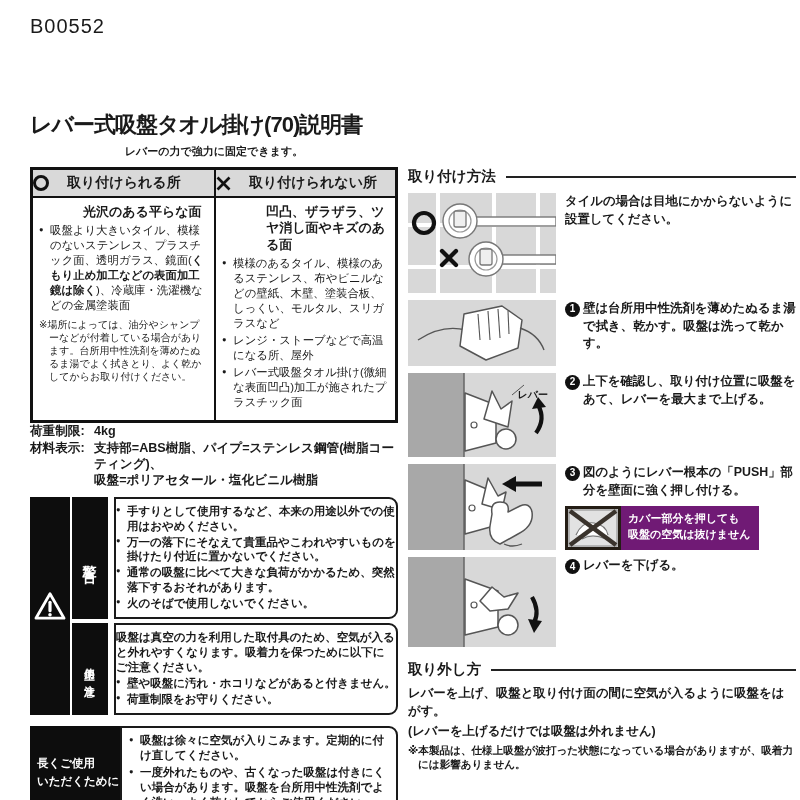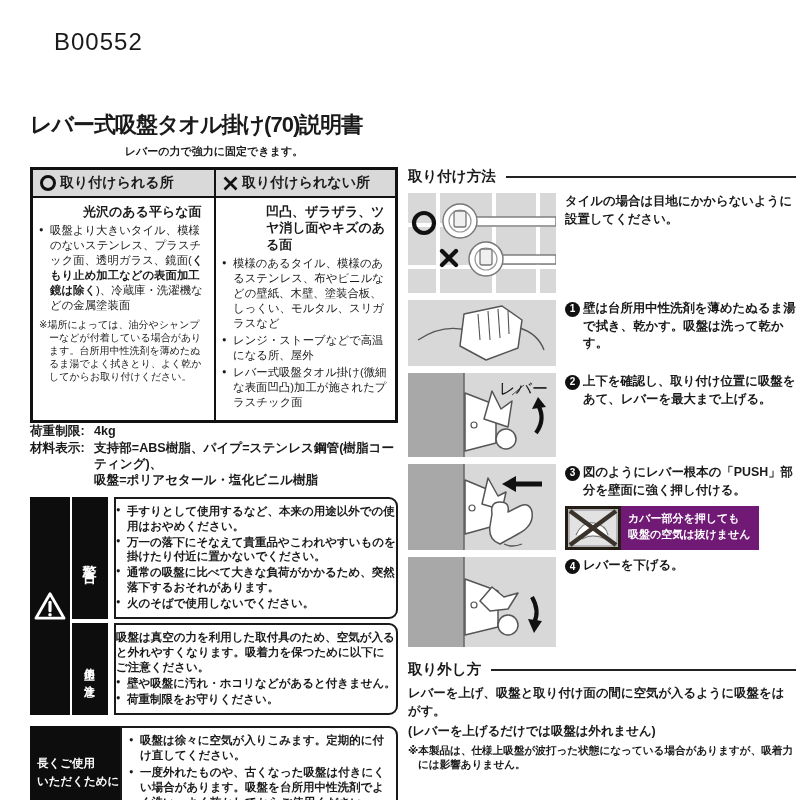--- a/index.html
+++ b/index.html
@@ -4,32 +4,32 @@
 <style>
   * { margin:0; padding:0; box-sizing:border-box; }
   html,body { background:#fff; }
   body {
     width:800px; height:800px; position:relative;
     font-family:"Liberation Sans","DejaVu Sans",sans-serif;
     color:#1a1a1a; overflow:hidden;
   }
   .page { position:absolute; inset:0; background:#fff; }
 
-  .product-code { position:absolute; left:30px; top:28px; font-size:24px; letter-spacing:1px;margin-left:24px; }
+  .product-code { position:absolute; left:30px; top:15px; font-size:20px; letter-spacing:1px; }
 
   
   .col-left { position:absolute; left:30px; top:110px; width:368px; }
   .title { font-size:22px; font-weight:bold; letter-spacing:-1px; white-space:nowrap; }
   .subtitle { text-align:center; font-size:11px; font-weight:bold; margin-top:4px; }
 
   .surface-table { margin-top:8px; border:3px solid #111; }
   .st-row { display:flex; }
   .st-hcell {
     flex:1 1 50%; background:#d9d9d9; height:28px;
-    display:flex; align-items:center; gap:4px; padding-left:7px;
+    display:flex; align-items:center; gap:18px; 
     font-size:14px; font-weight:bold; border-bottom:2px solid #111;
   }
   .st-hcell + .st-hcell, .st-cell + .st-cell { border-left:2px solid #111; }
   .st-cell { flex:1 1 50%; background:#fff; padding:6px 5px 8px 6px; min-height:158px; }
   .circle-mark { width:16px; height:16px; border:3px solid #111; border-radius:50%; flex:0 0 auto; }
   .x-mark { flex:0 0 auto; display:block; }
   .cell-heading { font-size:13px; font-weight:bold; line-height:1.25; margin-bottom:3px;margin-left:44px; }
   .bullet { font-size:11.4px; line-height:1.32; padding-left:11px; position:relative; margin-bottom:2px; }
   .bullet::before { content:"●"; position:absolute; left:0; top:2px; font-size:7.5px; }
   .note { font-size:10px; line-height:1.3; padding-left:10px; text-indent:-10px; margin-top:4px; }
@@ -63,21 +63,21 @@
   .illus { flex:0 0 148px; position:relative; }
   .illus svg { display:block; }
   .step-body { flex:1; }
   .tile-note, .step-text { font-size:12.4px; font-weight:bold; line-height:1.42; }
   .step-line { display:flex; gap:3px; }
   .step-num {
     flex:0 0 15px; width:15px; height:15px; border-radius:50%;
     background:#111; color:#fff; font-size:10px; font-weight:bold;
     display:flex; align-items:center; justify-content:center; margin-top:2px;
   }
-  .lever-label { position:absolute; top:6px; right:8px; font-size:16px; font-weight:normal; color:#1a1a1a; }
+  .lever-label { position:absolute; top:15px; right:8px; font-size:10px; font-weight:bold; color:#1a1a1a; }
   .push-note { display:flex; margin-top:7px; width:194px; background:#701a75; }
   .push-note-illus { flex:0 0 56px; background:#d9d9d9; border:3px solid #241d15; display:flex; align-items:center; justify-content:center; }
   .push-note-text { flex:1; color:#fff; font-size:11px; font-weight:bold; line-height:1.45; padding:5px 7px; white-space:nowrap; }
   .removal-block { margin-top:13px; }
   .rm-line { font-size:12.4px; font-weight:bold; line-height:1.45; margin-top:2px; }
   .rm-note { font-size:10.6px; font-weight:bold; line-height:1.35; padding-left:10px; text-indent:-10px; margin-top:2px; }
 </style>
 </head>
 <body>
 

